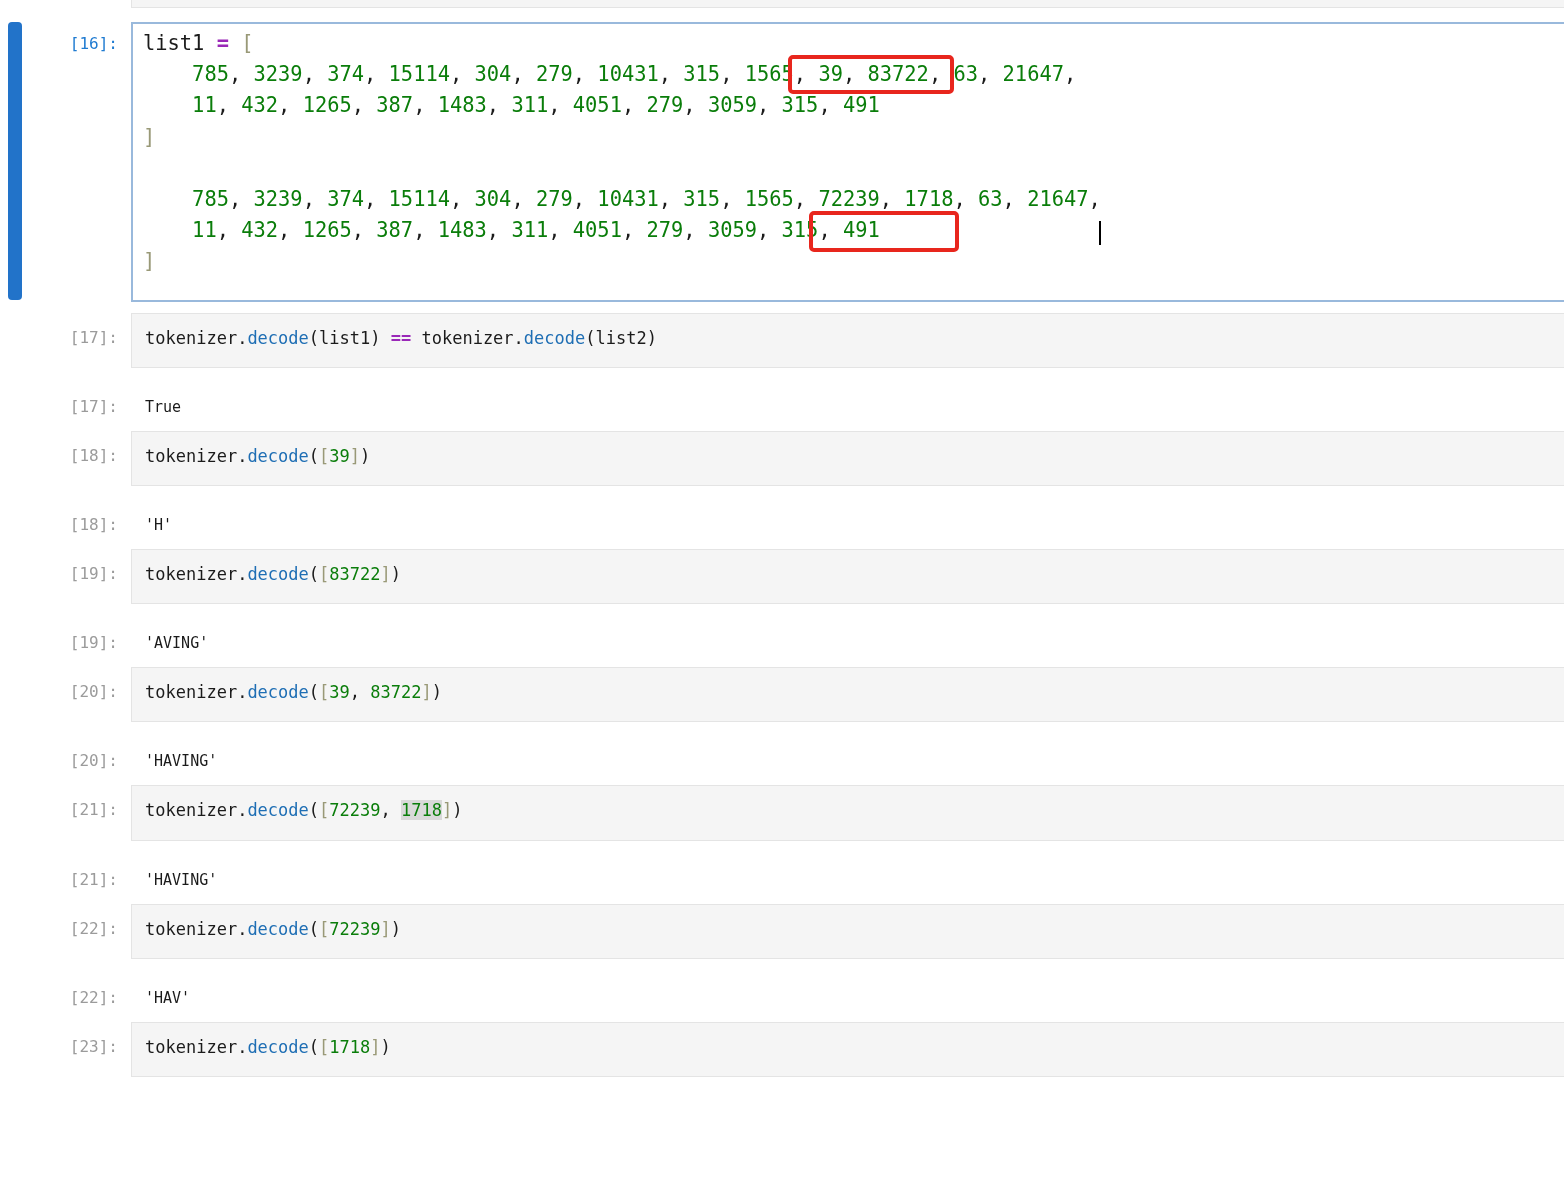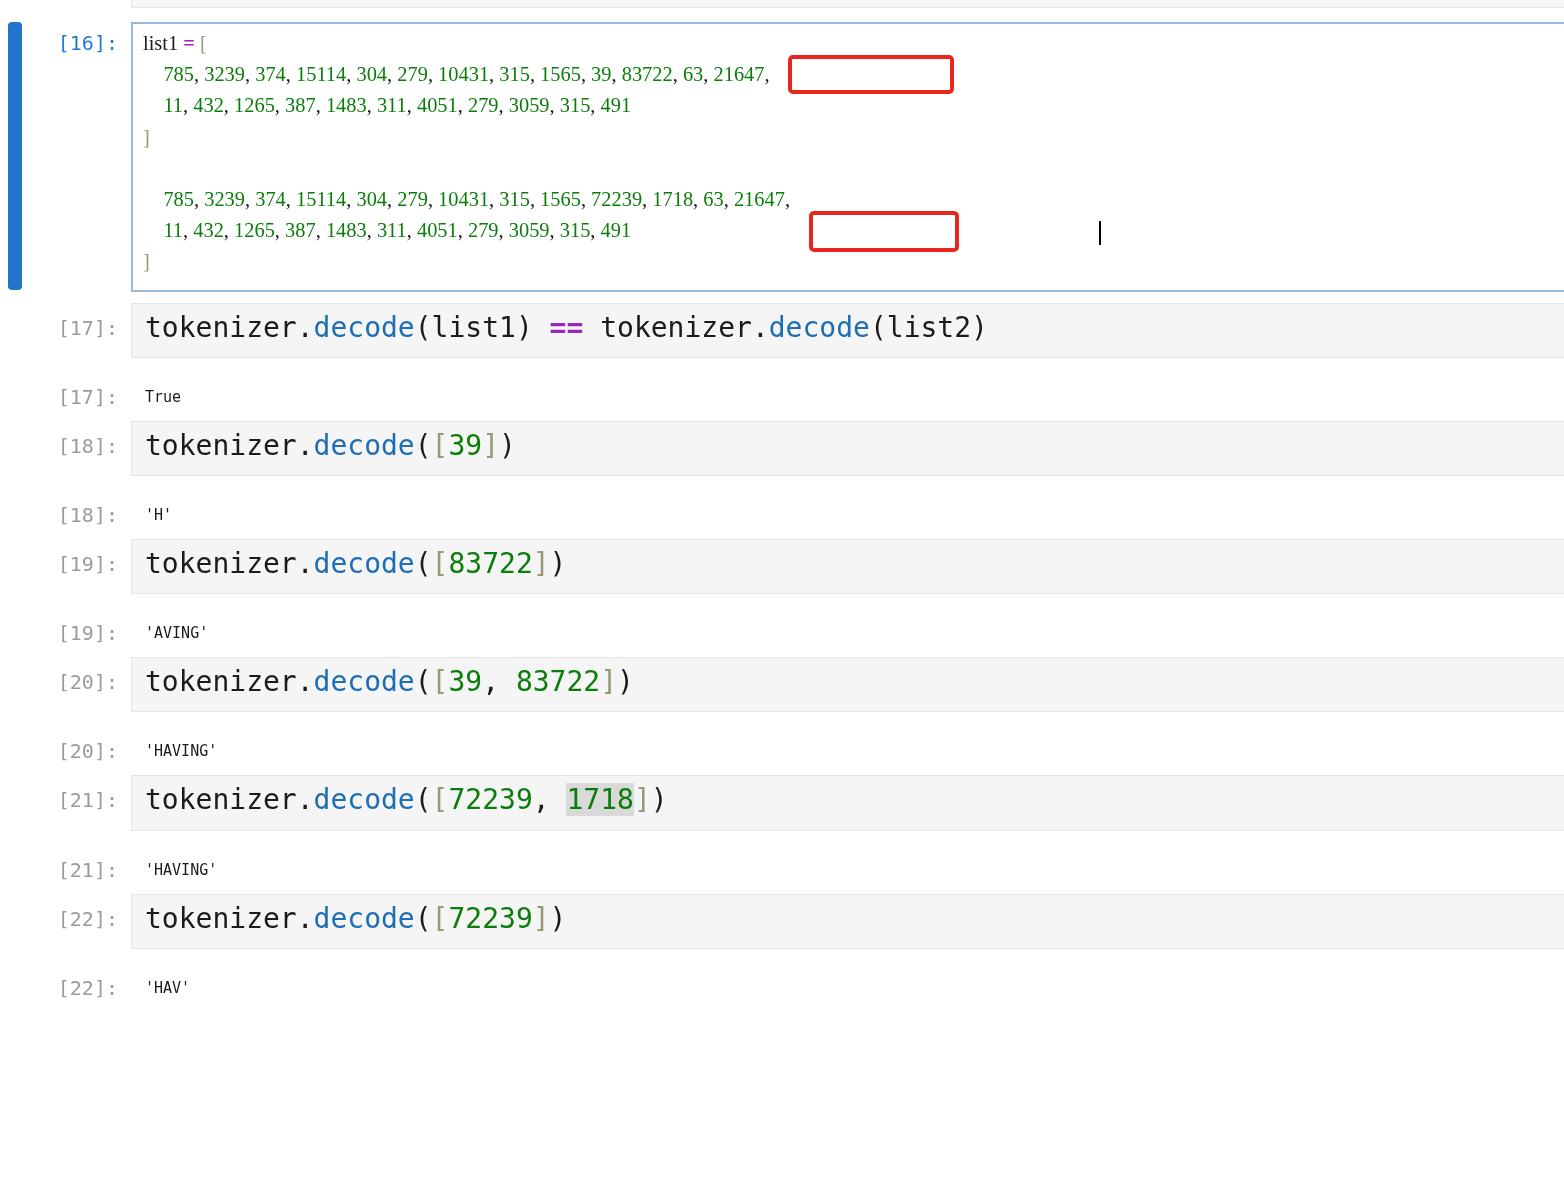--- a/index.html
+++ b/index.html
@@ -9,45 +9,45 @@
   }
   
   .top-sliver{
     margin-left:131px;height:7px;background:var(--input_bg);
     border:1px solid var(--input_border);border-top:none;border-right:none;
   }
   
   .prompt{
     flex:0 0 131px;width:131px;box-sizing:border-box;
     text-align:right;padding-right:13px;
-    font-size:20px;color:var(--prompt_gray);white-space:pre;padding-left:22px;
+    font-size:16px;color:var(--prompt_gray);white-space:pre;padding-left:22px;
   }
   
   .cell16{display:flex;margin-top:14px;position:relative;align-items:stretch;}
   .selection-bar{
     position:absolute;left:8px;top:0;bottom:2px;width:14px;
     border-radius:4px;background:var(--accent_blue_bar);
   }
   .cell16 .prompt{padding-top:6px;line-height:31.2px;color:var(--active_prompt);}
   .editor{
     flex:1;position:relative;background:#fff;
     border:2px solid var(--active_border);border-right:none;
-    padding:4px 0 12px 10px;
-    font-size:20.4px;line-height:31.2px;font-family:Liberation Serif, serif;
+    padding:4px 0 22px 10px;
+    font-size:20.4px;line-height:31.2px;
   }
   .code-line{white-space:pre;min-height:31.2px;}
   
   .io-cell{margin-top:11px;}
   .io-cell.first{}
   .input-row{display:flex;align-items:flex-start;}
   .input-row .prompt{padding-top:12px;line-height:26px;}
   .input-box{
     flex:1;background:var(--input_bg);
     border:1px solid var(--input_border);border-right:none;
-    padding:11px 0 11px 13px;font-size:28px;line-height:26px;
+    padding:11px 0 11px 13px;font-size:17px;line-height:26px;
   }
   .output-row{display:flex;margin-top:26px;align-items:flex-start;}
   .output-row .prompt{line-height:26px;}
   .output-text{
     padding-left:14px;font-size:15px;line-height:26px;
     color:var(--code_plain);white-space:pre;
   }
   
   .tk-pl{color:var(--code_plain);}
   .tk-nu{color:var(--number_green);}
@@ -159,15 +159,24 @@
       <div class="input-box">
         <div class="code-line"><span class="tk-pl">tokenizer</span><span class="tk-pl">.</span><span class="tk-pr">decode</span><span class="tk-pl">(</span><span class="tk-br">[</span><span class="tk-nu">72239</span><span class="tk-br">]</span><span class="tk-pl">)</span></div>
       </div>
     </div>
     <div class="output-row">
       <div class="prompt out-prompt">[22]:</div>
       <div class="output-text">'HAV'</div>
     </div>
   </div>
 
+  <div class="io-cell">
+    <div class="input-row">
+      <div class="prompt in-prompt">[23]:</div>
+      <div class="input-box">
+        <div class="code-line"><span class="tk-pl">tokenizer</span><span class="tk-pl">.</span><span class="tk-pr">decode</span><span class="tk-pl">(</span><span class="tk-br">[</span><span class="tk-nu">1718</span><span class="tk-br">]</span><span class="tk-pl">)</span></div>
+      </div>
+    </div>
+
+  </div>
 </div>
 
 </div>
 
 </body></html>

